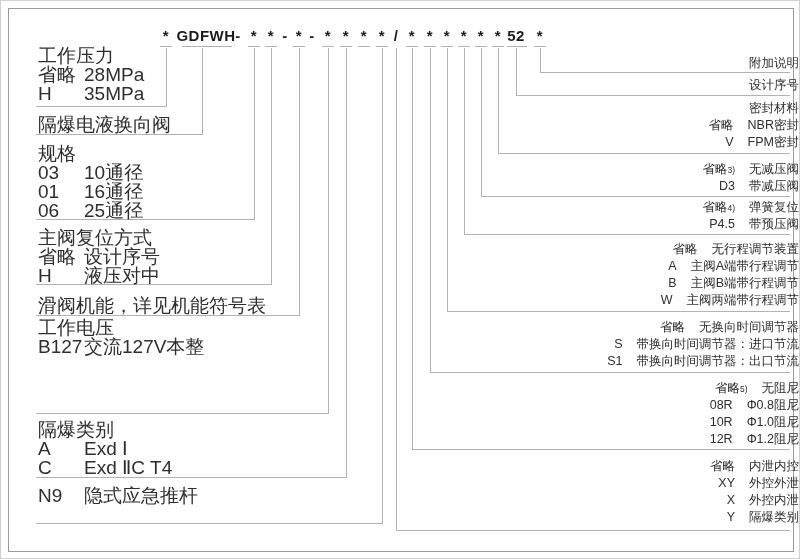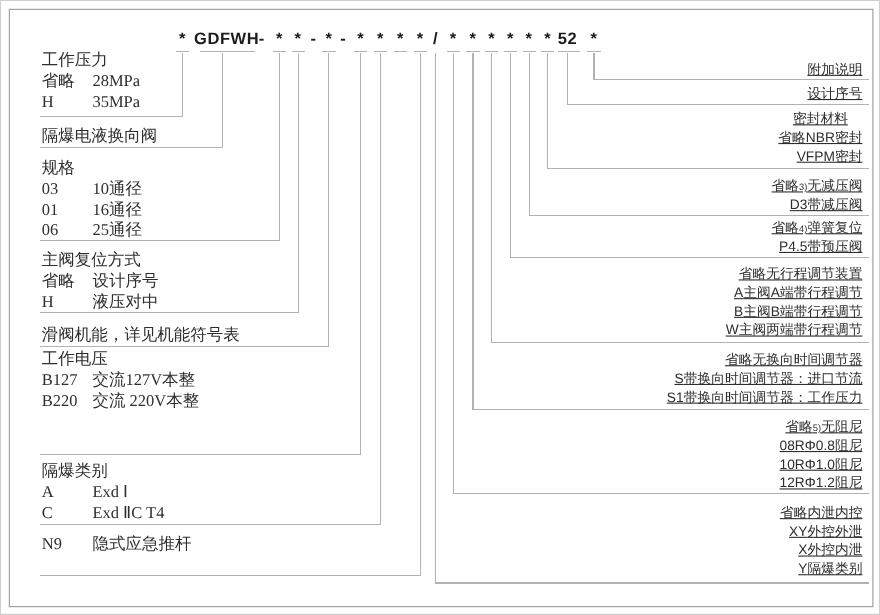--- a/index.html
+++ b/index.html
@@ -19,27 +19,27 @@
   }
   svg.lines{position:absolute;left:0;top:0;}
   
   .tok{
     position:absolute;top:27px;
     transform:translateX(-50%);
     font-size:15px;font-weight:bold;color:#1c1c1c;
     white-space:nowrap;letter-spacing:0.5px;
   }
   
-  .lsec{position:absolute;left:38px;font-size:15px;line-height:19px;white-space:nowrap;font-family:Liberation Serif, serif;}
+  .lsec{position:absolute;left:38px;font-size:19px;line-height:19px;white-space:nowrap;}
   .lsec .hdr{color:#2e2e2e;}
   .lrow .lcode{display:inline-block;min-width:46px;}
   
-  .rsec{position:absolute;right:16px;font-size:12.5px;line-height:17px;text-align:center;white-space:nowrap;text-decoration:underline;}
+  .rsec{position:absolute;right:1px;font-size:12.5px;line-height:17px;text-align:right;white-space:nowrap;}
   .rrow{display:flex;justify-content:flex-end;align-items:baseline;}
-  .rrow .rlabel{margin-left:0;}
+  .rrow .rlabel{margin-left:14px;}
   sup.fn{font-size:8.5px;line-height:0;}
 </style>
 </head>
 <body>
 
 <div class="page">
   <div class="frame"></div>
 
   <svg class="lines" width="800" height="559" viewBox="0 0 800 559">
     <g stroke="#b2b2b2" stroke-width="1" fill="none" shape-rendering="crispEdges">
@@ -146,23 +146,20 @@
 
   <div class="lsec" style="top:296px">
     <div class="hdr">滑阀机能，详见机能符号表</div>
   </div>
 
   <div class="lsec" style="top:318px">
     <div class="hdr">工作电压</div>
     <div class="lrow">
       <span class="lcode">B127</span><span>交流127V本整</span>
     </div>
-    <div class="lrow">
-      <span class="lcode">B220</span><span>交流 220V本整</span>
-    </div>
   </div>
 
   <div class="lsec" style="top:420px">
     <div class="hdr">隔爆类别</div>
     <div class="lrow">
       <span class="lcode">A</span><span>Exd Ⅰ</span>
     </div>
     <div class="lrow">
       <span class="lcode">C</span><span>Exd ⅡC T4</span>
     </div>
@@ -241,21 +238,21 @@
     <div class="rrow">
       <span class="rcode">省略</span>
         <span class="rlabel">无换向时间调节器</span>
     </div>
     <div class="rrow">
       <span class="rcode">S</span>
         <span class="rlabel">带换向时间调节器：进口节流</span>
     </div>
     <div class="rrow">
       <span class="rcode">S1</span>
-        <span class="rlabel">带换向时间调节器：工作压力</span>
+        <span class="rlabel">带换向时间调节器：出口节流</span>
     </div>
   </div>
 
   <div class="rsec" style="top:380px">
     <div class="rrow">
       <span class="rcode">省略</span>
         <sup class="fn">5)</sup>
         <span class="rlabel">无阻尼</span>
     </div>
     <div class="rrow">

